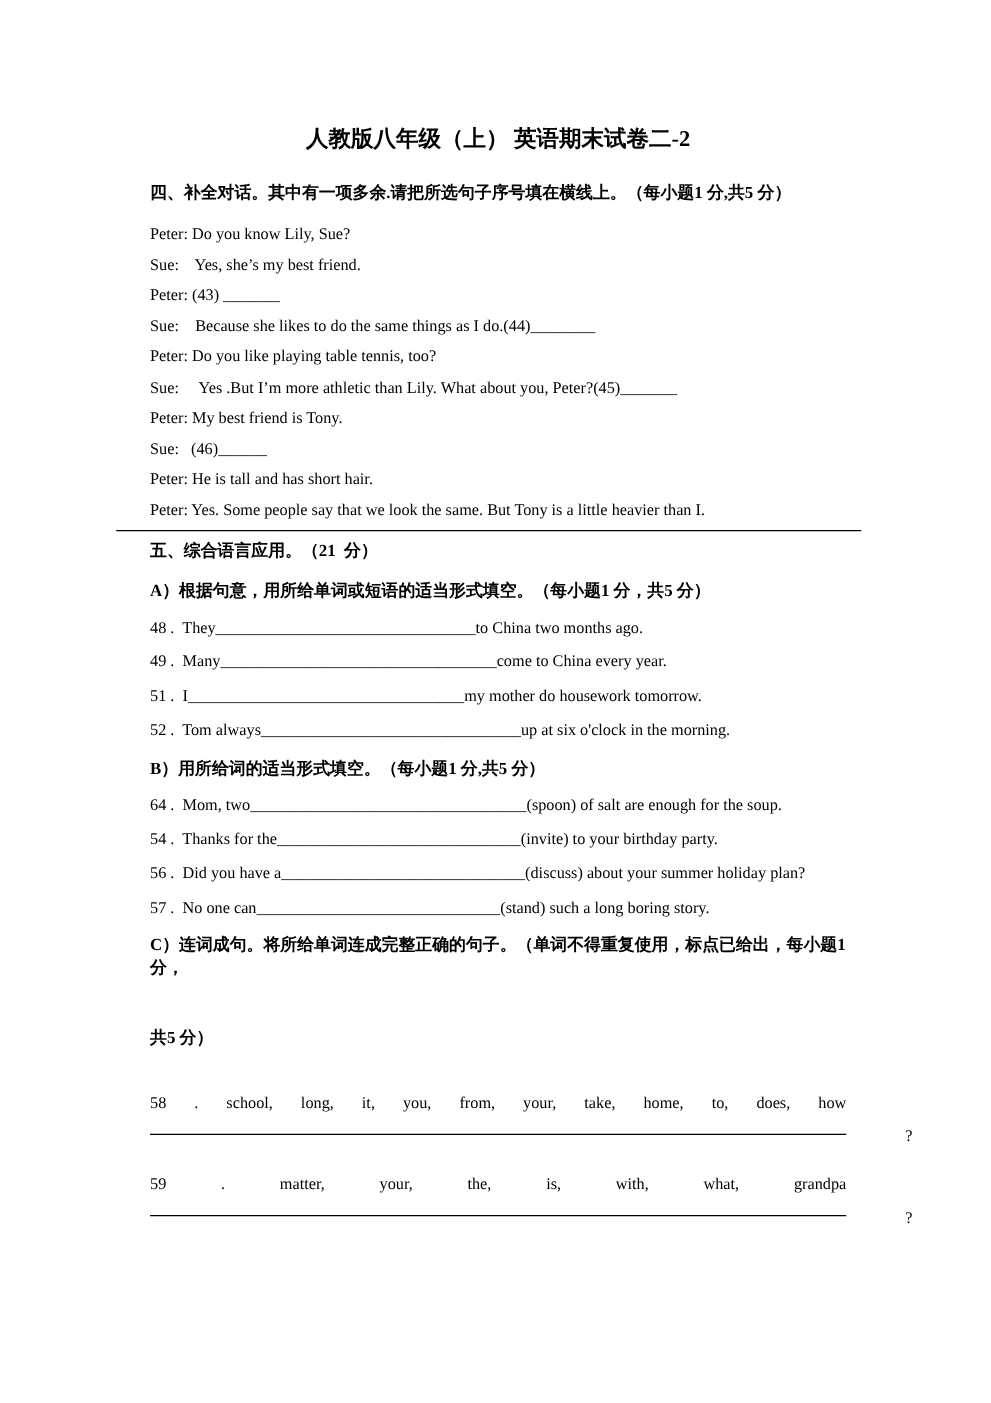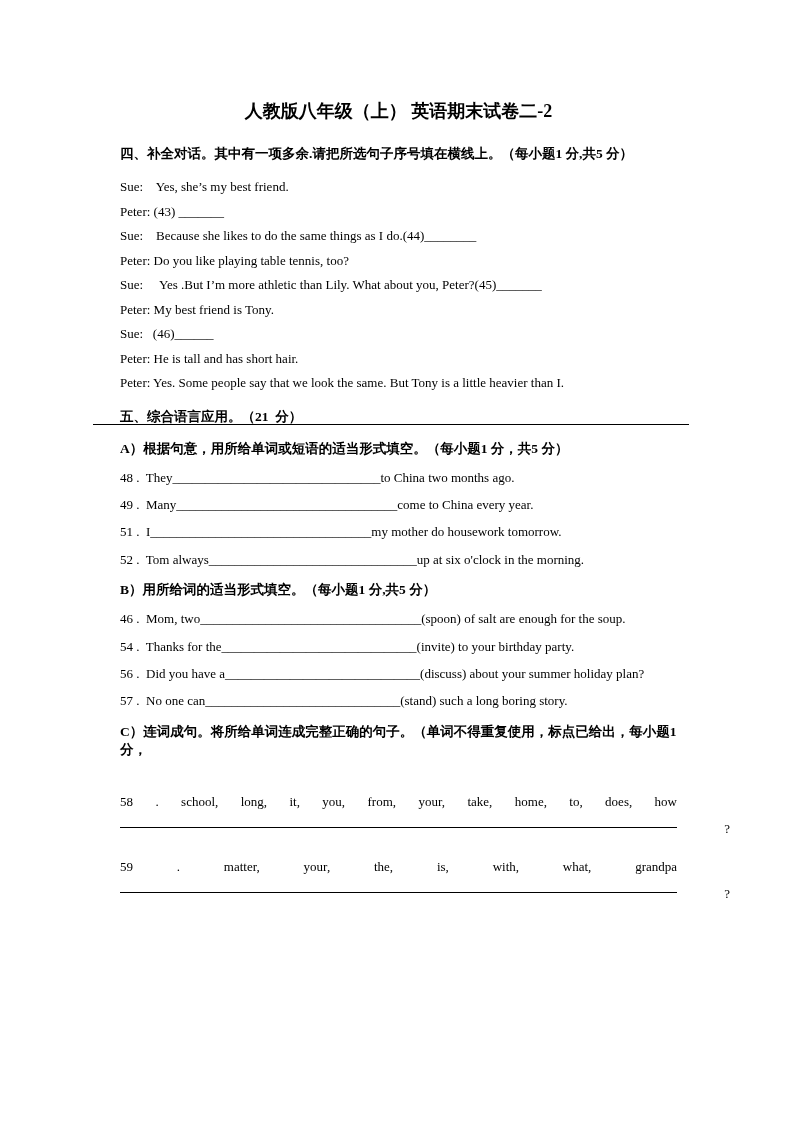--- a/index.html
+++ b/index.html
@@ -91,20 +91,21 @@
 <div class="page">
   <div class="divider"></div>
 
   <div class="content">
 
     <h1 class="title">人教版八年级（上） 英语期末试卷二-2</h1>
 
     <p class="sec-heading s4-heading">四、补全对话。其中有一项多余.请把所选句子序号填在横线上。（每小题1 分,共5 分）</p>
 
     <div class="dialog">
+      <p>Peter: Do you know Lily, Sue?</p>
       <p>Sue:    Yes, she’s my best friend.</p>
       <p>Peter: (43) _______</p>
       <p>Sue:    Because she likes to do the same things as I do.(44)________</p>
       <p>Peter: Do you like playing table tennis, too?</p>
       <p>Sue:     Yes .But I’m more athletic than Lily. What about you, Peter?(45)_______</p>
       <p>Peter: My best friend is Tony.</p>
       <p>Sue:   (46)______</p>
       <p>Peter: He is tall and has short hair.</p>
       <p>Peter: Yes. Some people say that we look the same. But Tony is a little heavier than I.</p>
     </div>
@@ -116,27 +117,28 @@
     <div class="items">
       <p>48 .  They________________________________to China two months ago.</p>
       <p>49 .  Many__________________________________come to China every year.</p>
       <p>51 .  I__________________________________my mother do housework tomorrow.</p>
       <p>52 .  Tom always________________________________up at six o'clock in the morning.</p>
     </div>
 
     <p class="sec-heading pb-heading">B）用所给词的适当形式填空。（每小题1 分,共5 分）</p>
 
     <div class="items">
-      <p>46 .  Mom, two__________________________________(spoon) of salt are enough for the soup.</p>
+      <p>64 .  Mom, two__________________________________(spoon) of salt are enough for the soup.</p>
       <p>54 .  Thanks for the______________________________(invite) to your birthday party.</p>
       <p>56 .  Did you have a______________________________(discuss) about your summer holiday plan?</p>
       <p>57 .  No one can______________________________(stand) such a long boring story.</p>
     </div>
 
     <p class="sec-heading pc-heading">C）连词成句。将所给单词连成完整正确的句子。（单词不得重复使用，标点已给出，每小题1 分，</p>
+    <p class="sec-heading pc-heading2">共5 分）</p>
 
     <p class="words-line">58 . school, long, it, you, from, your, take, home, to, does, how</p>
     <div class="answer-row">
       <div class="answer-line"></div>
       <span class="q-mark">?</span>
     </div>
 
     <p class="words-line second">59 . matter, your, the, is, with, what, grandpa</p>
     <div class="answer-row">
       <div class="answer-line"></div>

